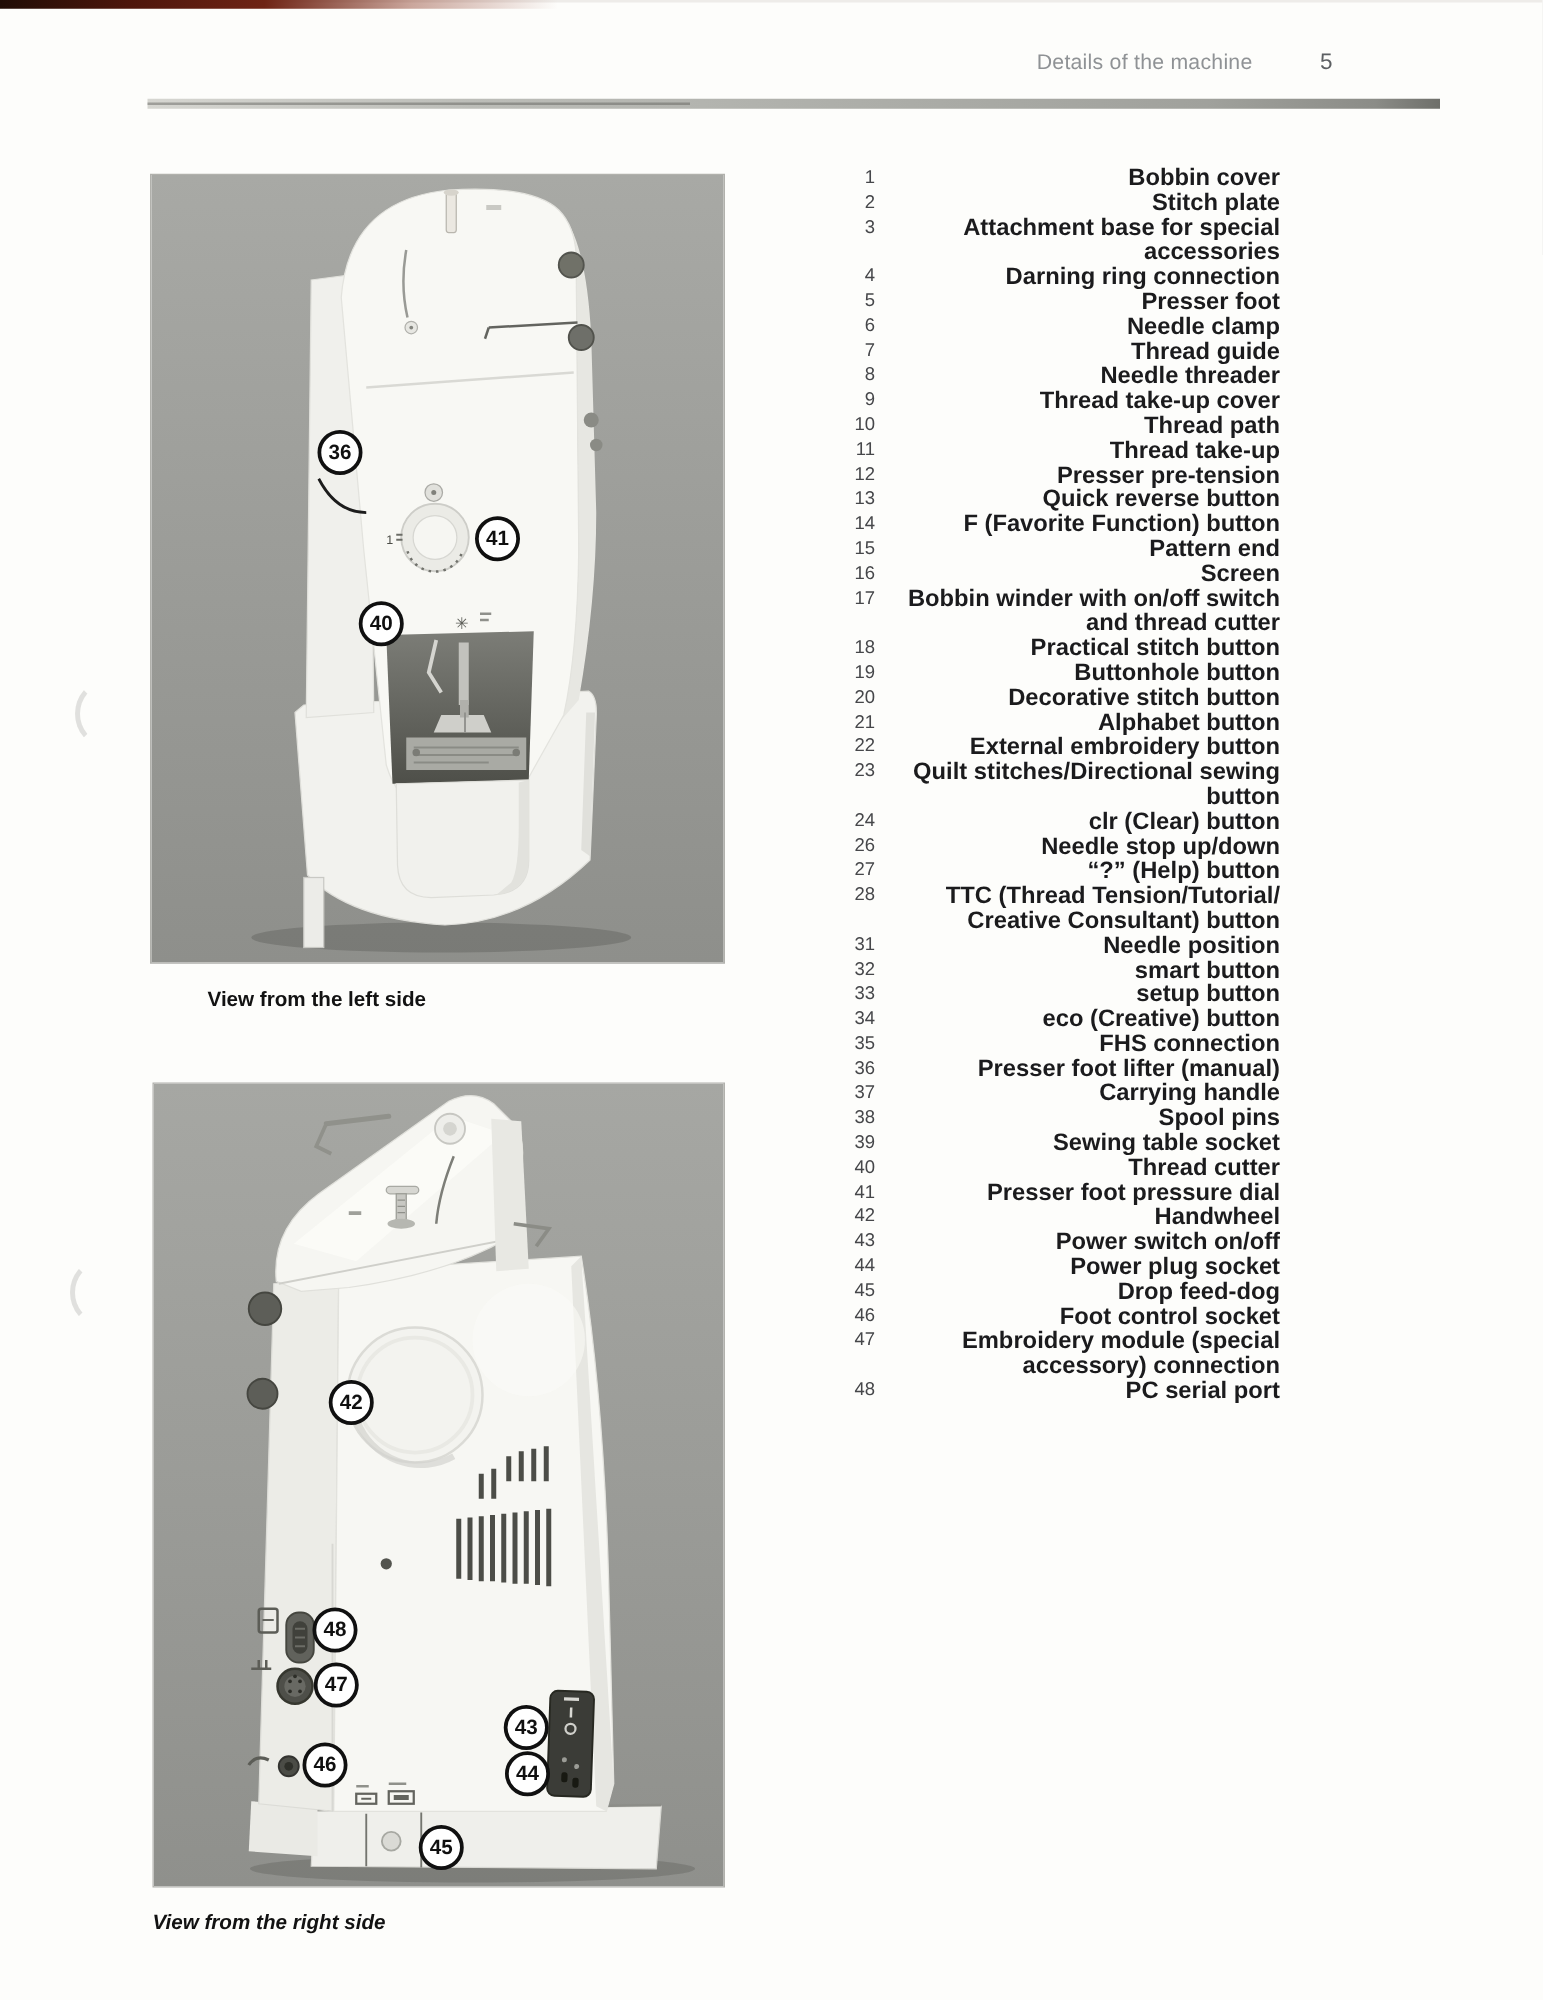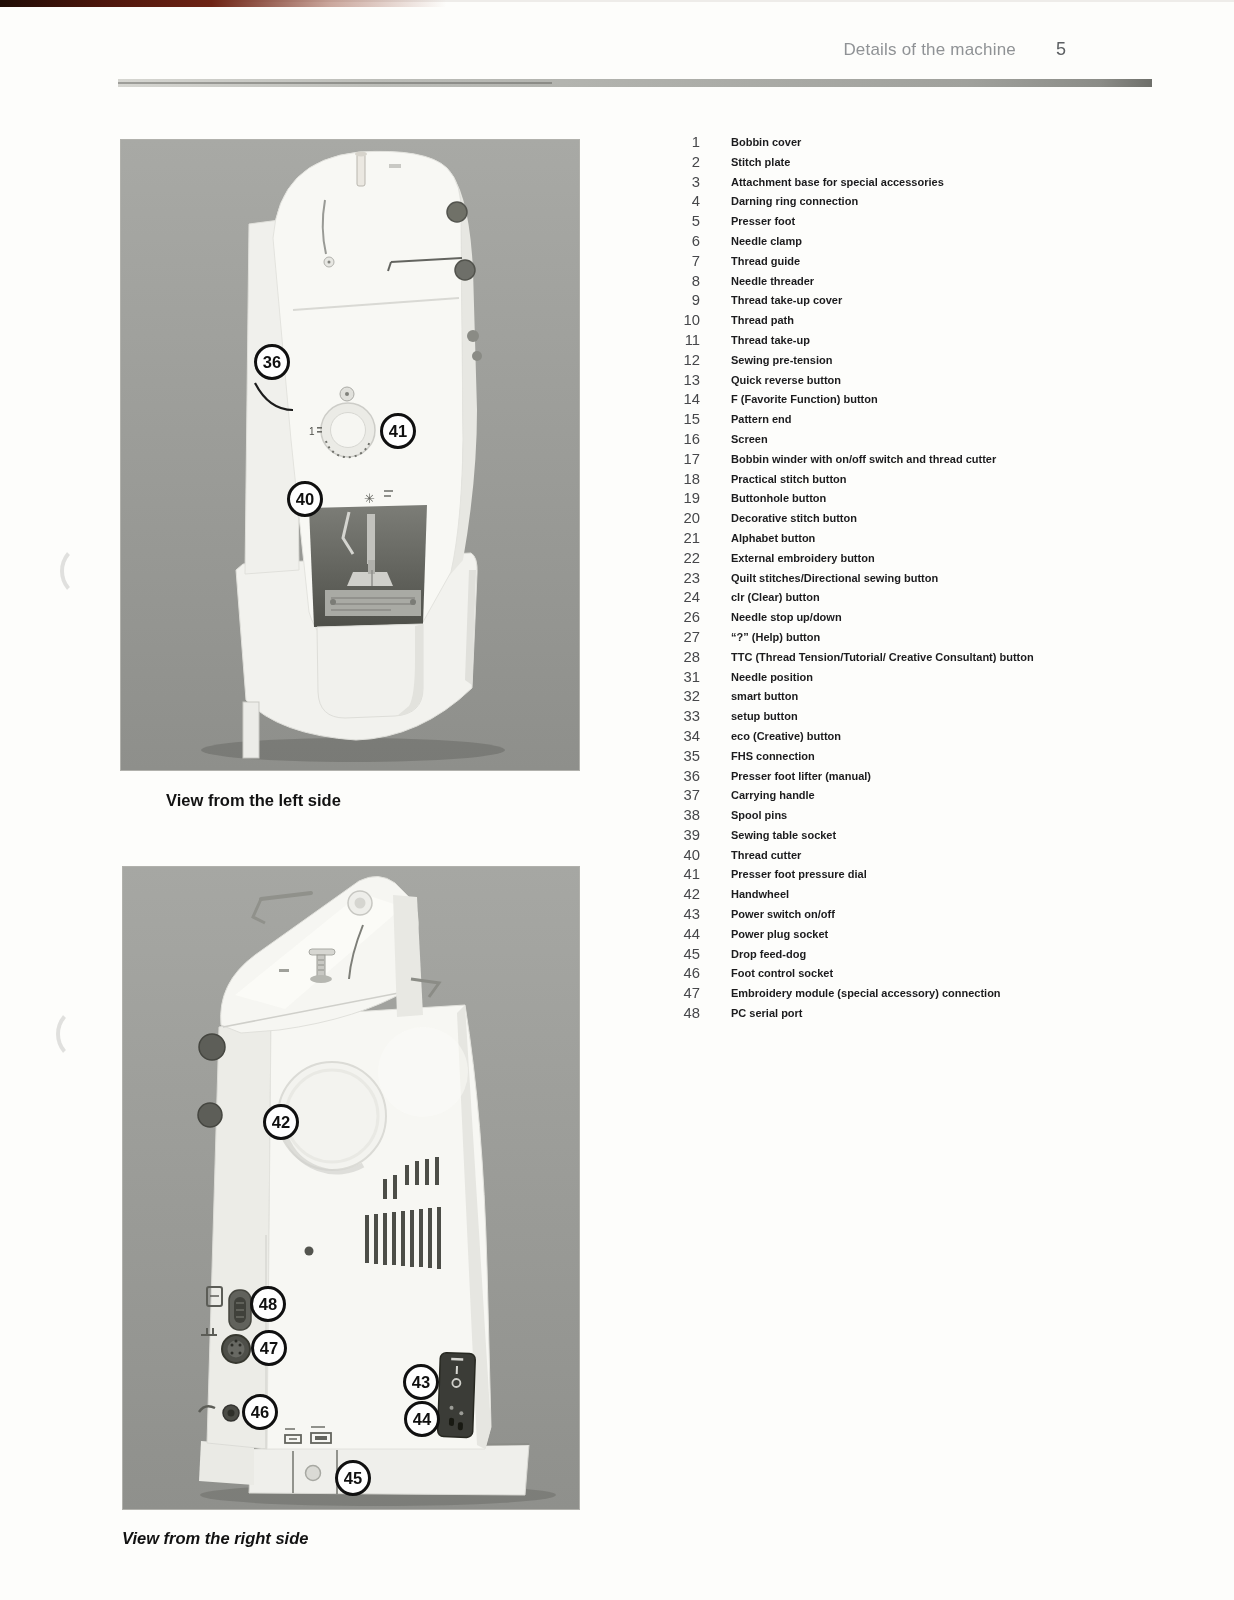--- a/index.html
+++ b/index.html
@@ -5,21 +5,21 @@
   html,body{margin:0;padding:0;}
   body{background:#e8e8e6;font-family:"Liberation Sans",sans-serif;}
   .page{position:relative;width:1234px;height:1600px;background:#fdfdfb;overflow:hidden;}
 
   
   .top-strip{position:absolute;left:0;top:0;width:470px;height:7px;
     background:linear-gradient(to right,#200d06 0%,#4d160c 22%,#6e2415 45%,rgba(140,60,40,.45) 70%,rgba(140,60,40,0) 95%);}
   .top-strip-faint{position:absolute;left:0;top:0;width:100%;height:2px;background:rgba(60,40,30,.08);}
 
   
-  .running-header{position:absolute;top:40px;right:218px;font-size:17px;color:#8f9295;letter-spacing:.2px;}
+  .running-header{position:absolute;top:40px;right:232px;font-size:17px;color:#8f9295;letter-spacing:.2px;}
   .page-number{position:absolute;top:39px;left:1056px;font-size:18px;color:#5c5f62;}
   .header-rule{position:absolute;left:118px;top:79px;width:1034px;height:8px;
     background:linear-gradient(to right,#d6d6d1 0%,#bcbdb8 25%,#adaea9 55%,#a0a19c 82%,#8b8c87 95%,#6e6f6a 100%);}
   .header-rule::before{content:"";position:absolute;left:0;top:3px;width:42%;height:2px;background:rgba(92,92,87,.45);}
 
   
   .photo{position:absolute;border:1px solid rgba(62,62,56,.4);
     box-shadow:inset 0 0 70px rgba(40,40,34,.16);overflow:hidden;}
   .photo1{left:120px;top:139px;width:458px;height:630px;}
   .photo2{left:122px;top:866px;width:456px;height:642px;}
@@ -31,21 +31,21 @@
 
   
   .callout{position:absolute;width:30px;height:30px;border:3.5px solid #101010;border-radius:50%;
     background:#fff;display:flex;align-items:center;justify-content:center;
     font-size:16.5px;font-weight:700;color:#101010;line-height:1;}
 
   
   .parts{position:absolute;left:672px;top:133px;margin:0;padding:0;list-style:none;width:430px;}
   .parts li{display:flex;align-items:flex-start;}
   .parts .num{flex:0 0 28px;text-align:right;font-size:14.8px;line-height:19.8px;color:#46474a;}
-  .parts .lbl{margin-left:31px;width:324px;font-size:11px;line-height:19.8px;font-weight:700;color:#1b1b1d;}
+  .parts .lbl{margin-left:0;width:324px;font-size:19px;line-height:19.8px;font-weight:700;color:#1b1b1d;text-align:right;}
 
   
   .scan-arc{position:absolute;width:38px;height:44px;border:4px solid transparent;
     border-left-color:#dadad7;border-radius:50%;opacity:.8;}
 </style>
 </head>
 <body>
 
 <div class="page">
 
@@ -341,21 +341,21 @@
       <li>
       <span class="num">10</span>
       <span class="lbl">Thread path</span>
     </li>
       <li>
       <span class="num">11</span>
       <span class="lbl">Thread take-up</span>
     </li>
       <li>
       <span class="num">12</span>
-      <span class="lbl">Sewing pre-tension</span>
+      <span class="lbl">Presser pre-tension</span>
     </li>
       <li>
       <span class="num">13</span>
       <span class="lbl">Quick reverse button</span>
     </li>
       <li>
       <span class="num">14</span>
       <span class="lbl">F (Favorite Function) button</span>
     </li>
       <li>

